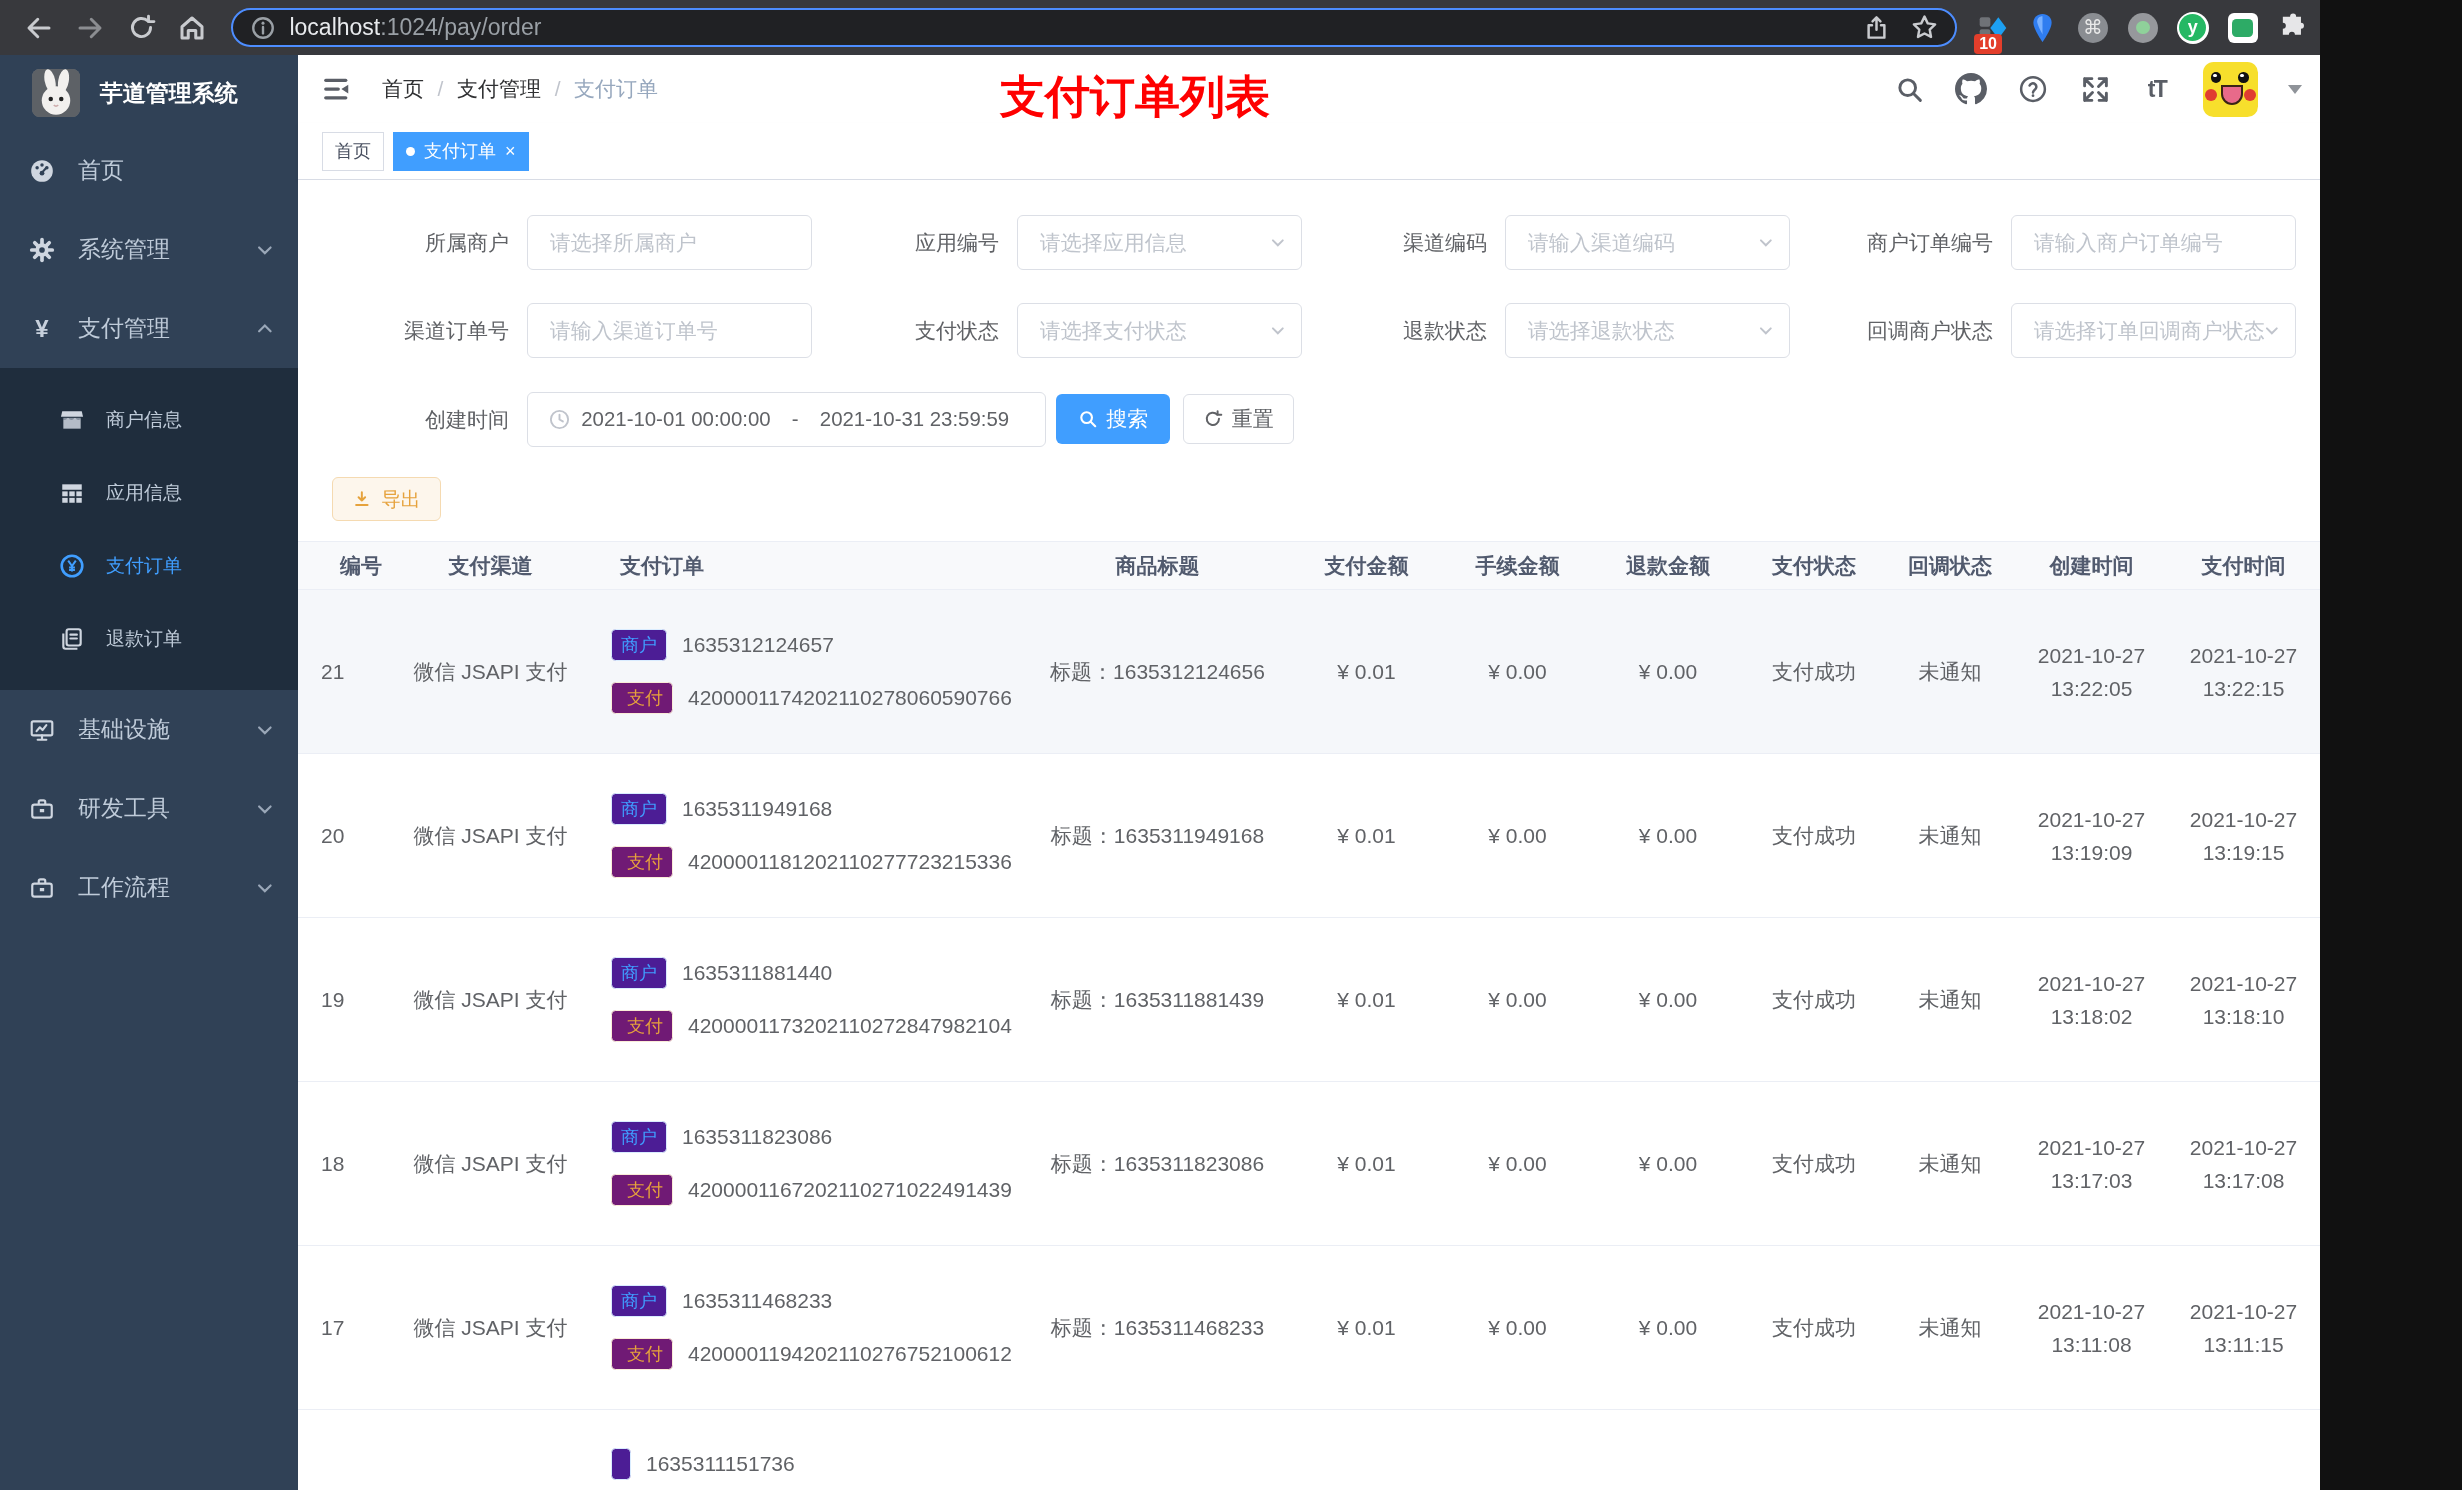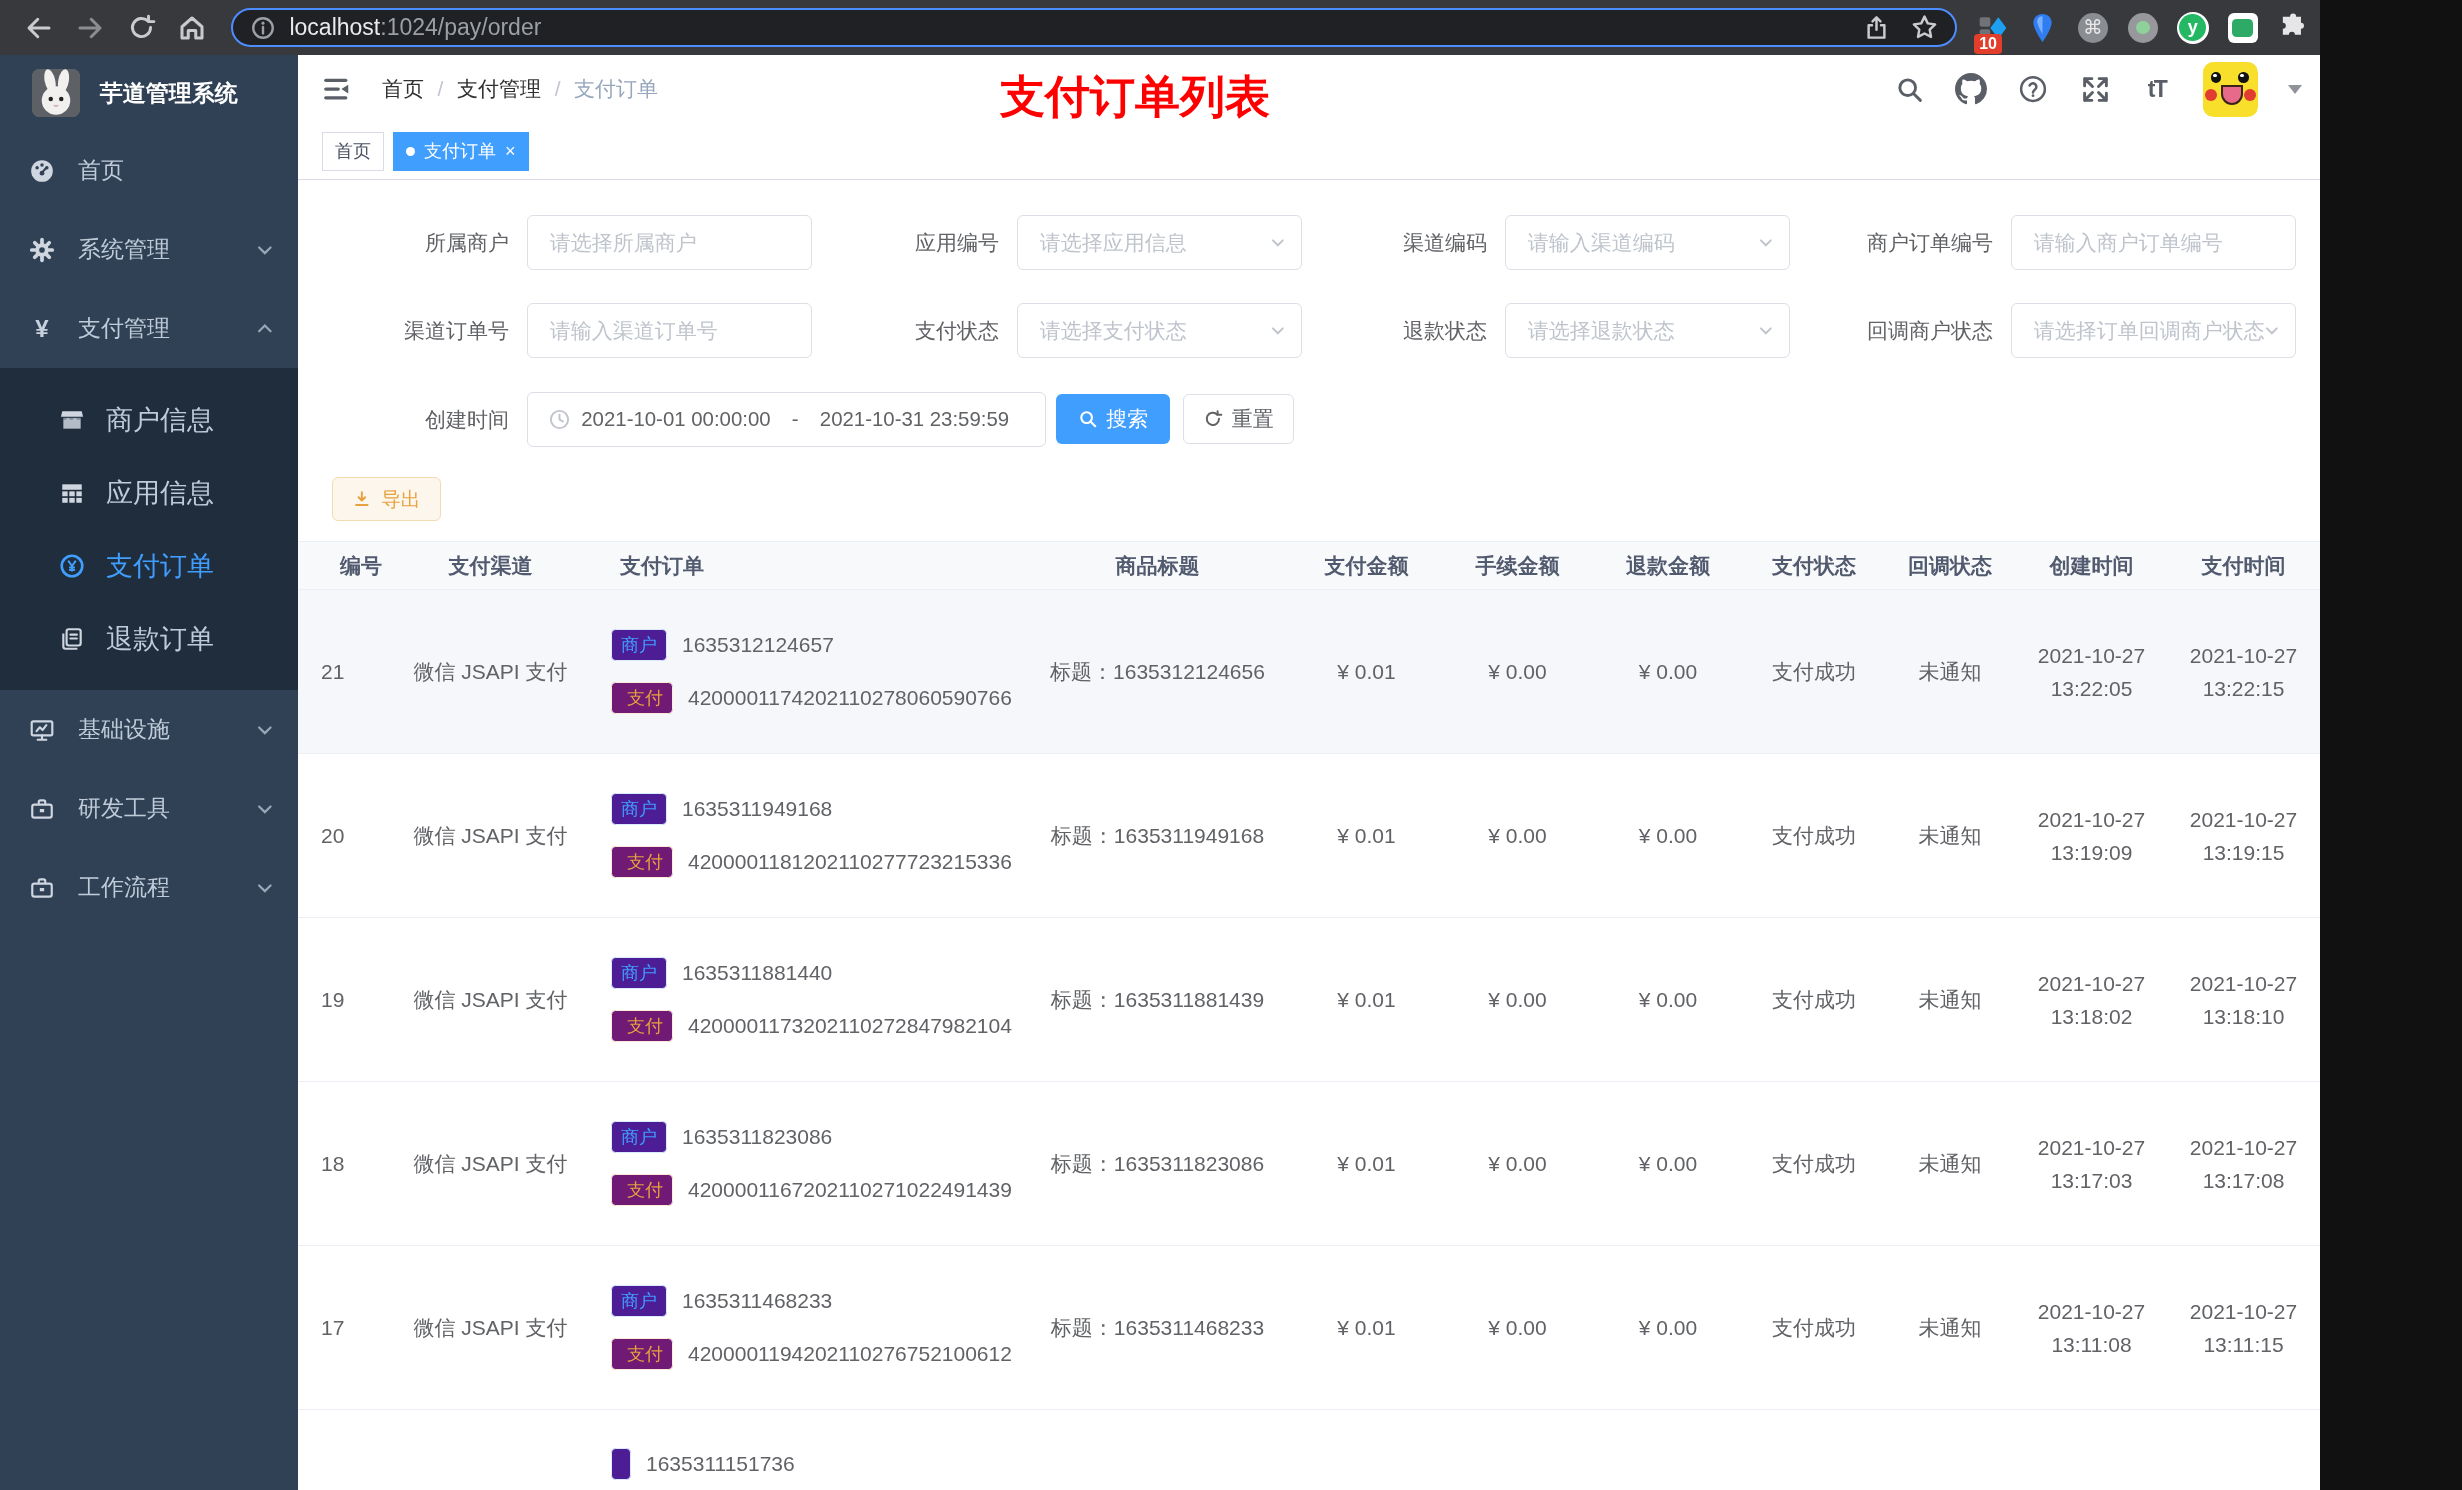--- a/index.html
+++ b/index.html
@@ -38,21 +38,21 @@
   
   .app{display:flex;height:1436px;}
   .sidebar{width:298px;flex:0 0 auto;background:#304156;overflow:hidden;}
   .logo-row{height:76px;display:flex;align-items:center;padding-left:32px;gap:19.7px;}
   .logo-img{width:48px;height:48px;border-radius:7.6px;background:#6b6f76;position:relative;overflow:hidden;flex:0 0 auto;}
   .logo-title{color:#fff;font-size:23px;font-weight:bold;}
   .menu-item{height:79px;display:flex;align-items:center;padding:0 23px 0 29px;color:#bfcbd9;font-size:23px;position:relative;cursor:pointer;}
   .menu-item .mi-icon{width:26px;height:26px;margin-right:23px;flex:0 0 auto;display:flex;align-items:center;justify-content:center;color:#c7d0dc;}
   .menu-item .chev{position:absolute;right:23px;color:#9aa7b8;}
   .submenu{background:#1f2d3d;padding:15px 0;}
-  .sub-item{height:73px;display:flex;align-items:center;padding-left:59px;color:#bfcbd9;font-size:27px;cursor:pointer;}
+  .sub-item{height:73px;display:flex;align-items:center;padding-left:59px;color:#bfcbd9;font-size:19px;cursor:pointer;}
   .sub-item .mi-icon{width:26px;height:26px;margin-right:21px;display:flex;align-items:center;justify-content:center;color:#c7d0dc;}
   .sub-item.active{color:#409eff;}
   .sub-item.active .mi-icon{color:#409eff;}
   .yen-glyph{font-size:24px;font-weight:bold;line-height:1;}
 
   .main{flex:1;display:flex;flex-direction:column;background:#fff;min-width:0;position:relative;}
 
   
   .navbar{height:68px;position:relative;display:flex;align-items:center;flex:0 0 auto;}
   .hamburger{margin-left:24px;width:30px;height:30px;color:#5a5e66;cursor:pointer;}

